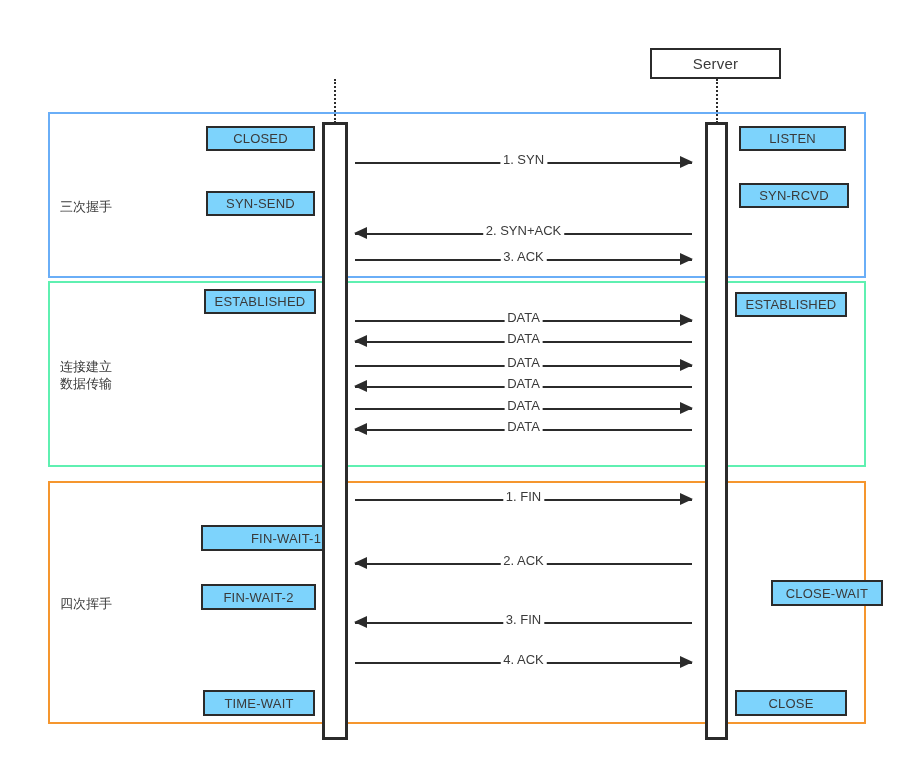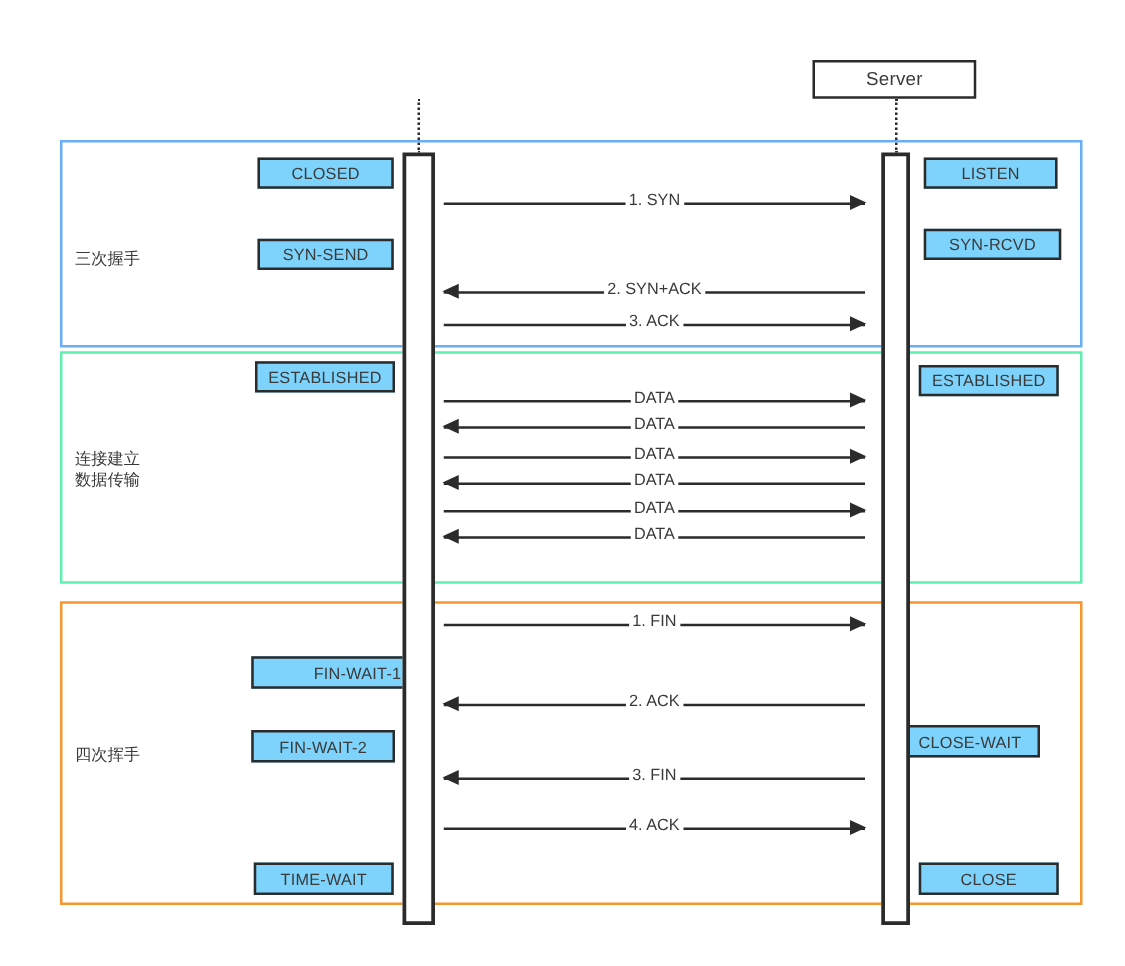--- a/index.html
+++ b/index.html
@@ -230,21 +230,21 @@
       <div class="state-box" style="left: 206px; top: 191px; width: 109px; height: 25px;">SYN-SEND</div>
       <div class="state-box" style="left: 204px; top: 289px; width: 112px; height: 25px;">ESTABLISHED</div>
       <div class="state-box" style="left: 201px; top: 525px; width: 132px; height: 26px; padding-left: 38px;">FIN-WAIT-1</div>
       <div class="state-box" style="left: 201px; top: 584px; width: 115px; height: 26px;">FIN-WAIT-2</div>
       <div class="state-box" style="left: 203px; top: 690px; width: 112px; height: 26px;">TIME-WAIT</div>
     </div>
   <div id="server-states-layer">
       <div class="state-box" style="left: 739px; top: 126px; width: 107px; height: 25px;">LISTEN</div>
       <div class="state-box" style="left: 739px; top: 183px; width: 110px; height: 25px;">SYN-RCVD</div>
       <div class="state-box" style="left: 735px; top: 292px; width: 112px; height: 25px;">ESTABLISHED</div>
-      <div class="state-box" style="left: 720px; top: 580px; width: 112px; height: 26px; text-align: center;">CLOSE-WAIT</div>
+      <div class="state-box" style="left: 771px; top: 580px; width: 112px; height: 26px; text-align: center;">CLOSE-WAIT</div>
       <div class="state-box" style="left: 735px; top: 690px; width: 112px; height: 26px;">CLOSE</div>
     </div>
 
   <div class="lifeline-dotted" id="lifeline-dotted-client"></div>
   <div class="lifeline-dotted" id="lifeline-dotted-server"></div>
   <div class="activation-bar" id="activation-client"></div>
   <div class="activation-bar" id="activation-server"></div>
 
   <div class="actor-box" id="actor-server">Server</div>
 

